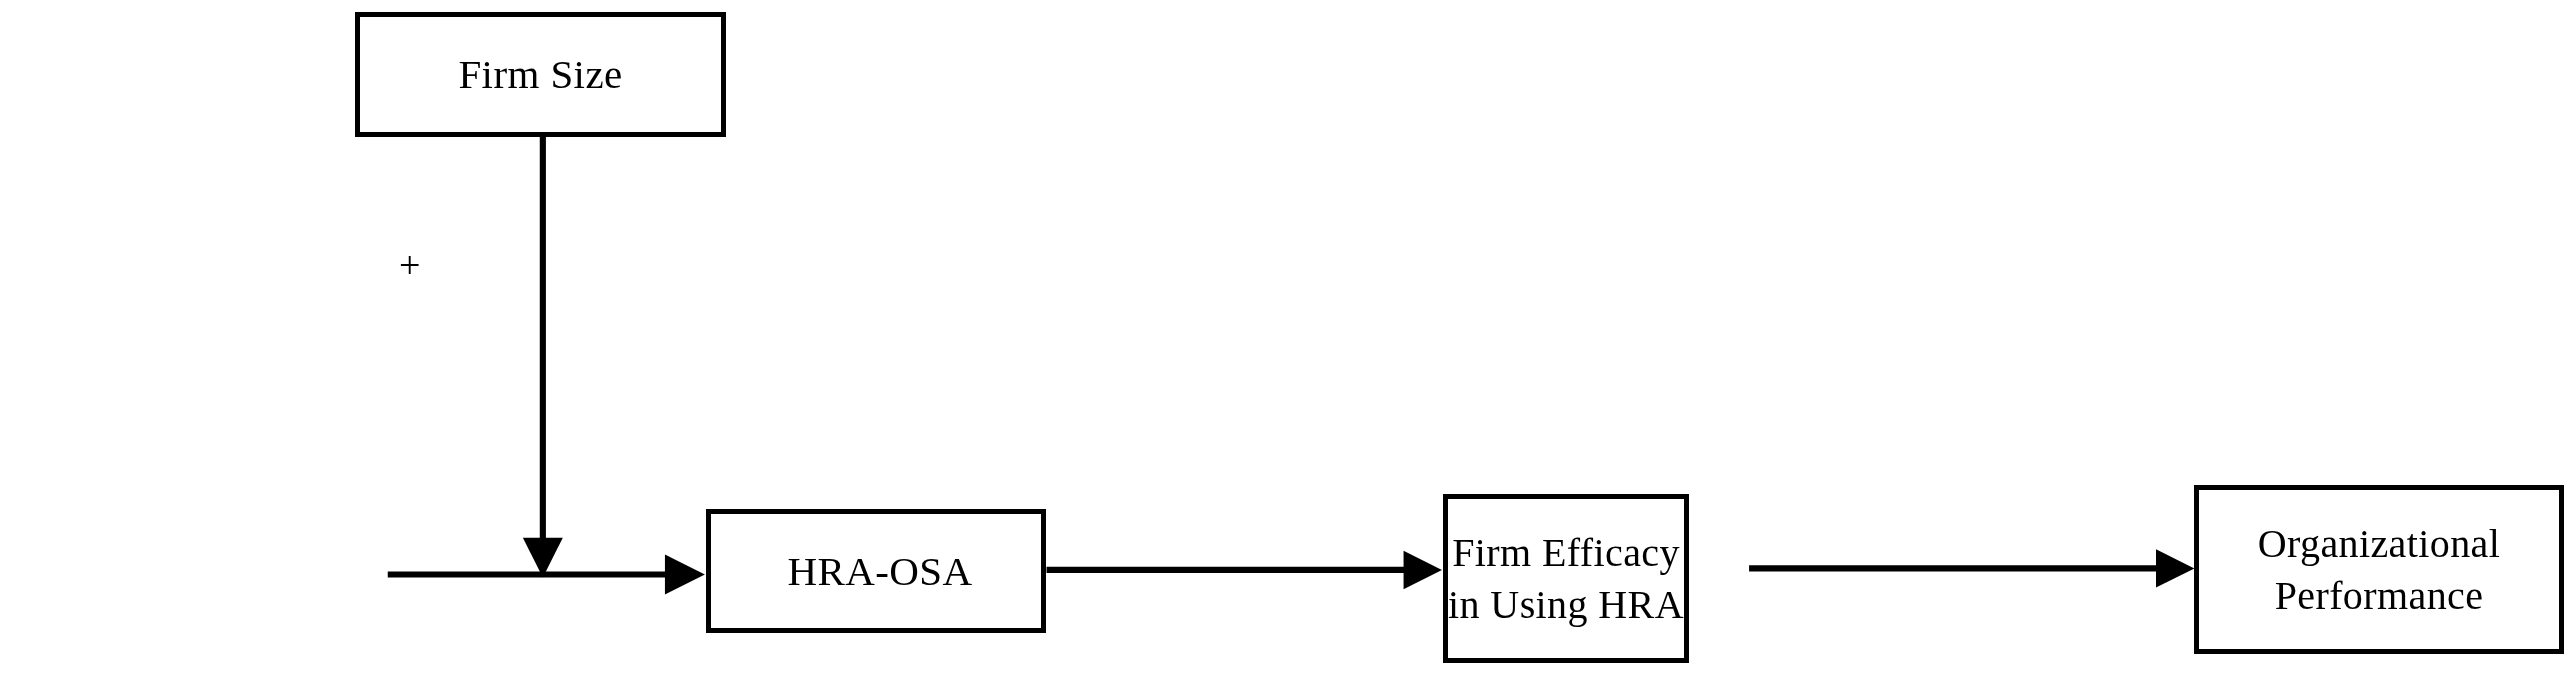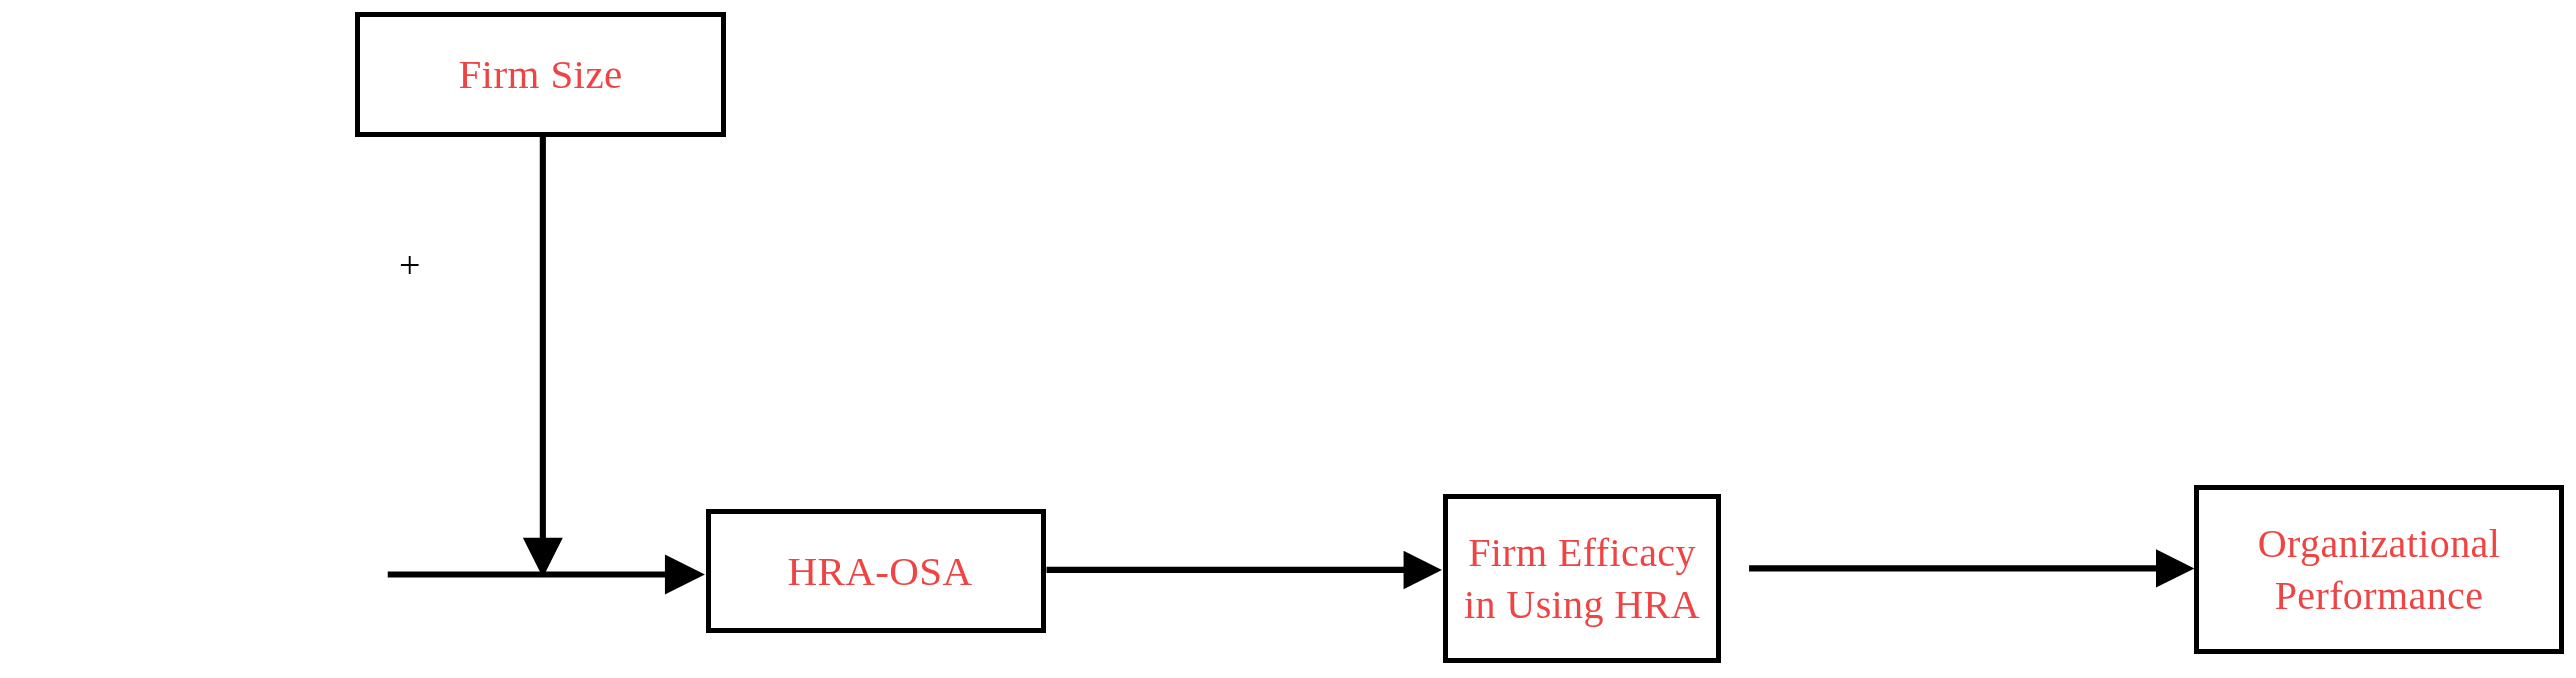--- a/index.html
+++ b/index.html
@@ -20,21 +20,21 @@
   }
   .node {
     position: absolute;
     box-sizing: border-box;
     border: 5.4px solid #000000;
     background: #ffffff;
     display: flex;
     align-items: center;
     justify-content: center;
     text-align: center;
-    color: #ef4444;
+    color: #000000;
     z-index: 3;
   }
   .node-label {
     font-family: "Liberation Serif", "DejaVu Serif", serif;
     font-size: 41px;
     line-height: 1.18;
     letter-spacing: 0.4px;
     white-space: pre-line;
   }
   .node-label.two-line {
@@ -44,21 +44,21 @@
   #node-firm-size {
     left: 355px; top: 11.5px; width: 371px; height: 125px;
   }
   #node-hra {
     left: 15.4px; top: 503px; width: 372px; height: 125px;
   }
   #node-hra-osa {
     left: 706px; top: 509px; width: 340px; height: 124px; padding-left: 8px;
   }
   #node-firm-efficacy {
-    left: 1443px; top: 494px; width: 278px; height: 169px;
+    left: 1443px; top: 494px; width: 246px; height: 169px;
   }
   #node-org-performance {
     left: 2194px; top: 485px; width: 370px; height: 169px;
   }
   .edge-svg {
     position: absolute;
     left: 0; top: 0;
     width: 2576px;
     height: 679px;
     z-index: 1;

